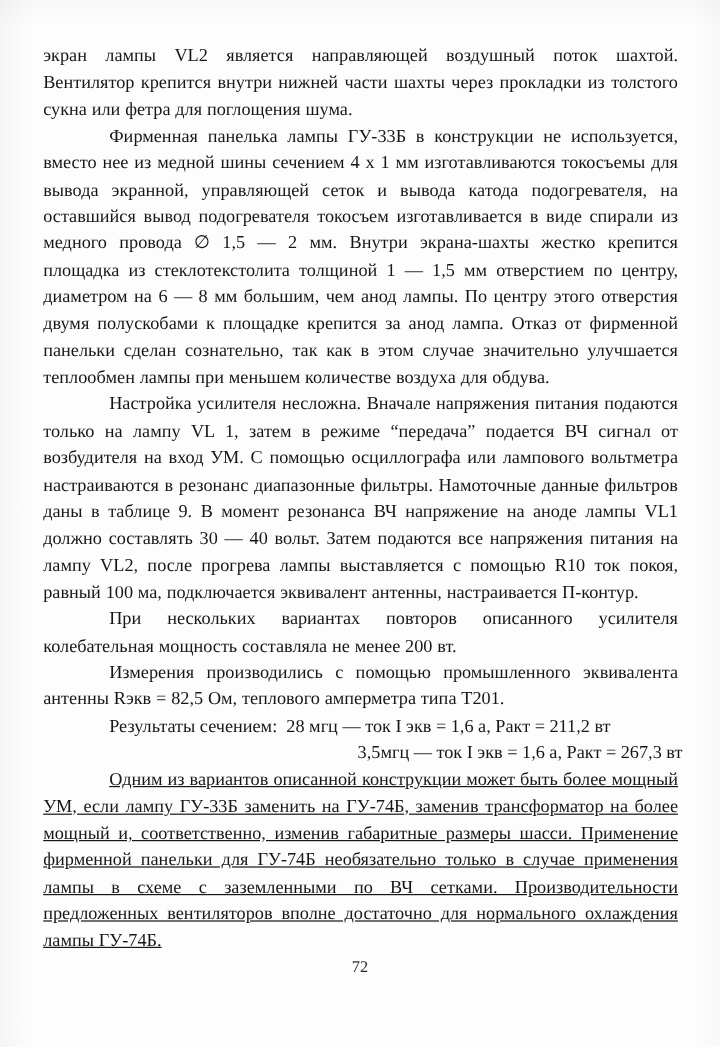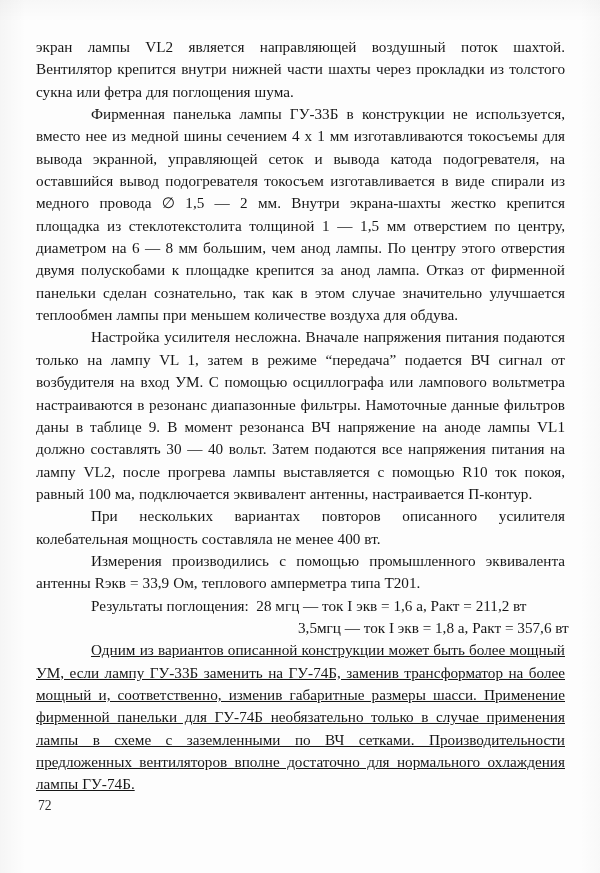--- a/index.html
+++ b/index.html
@@ -66,53 +66,53 @@
     padding-left: 55px;
   }
   .results .line2 {
     padding-left: 262px;
   }
   .pagenum {
     position: absolute;
     left: 0;
     right: 0;
     top: 798px;
+    text-align: center;
     font-size: 13.6px;
     color: #2a2a2a;
     font-family: "Liberation Serif", "DejaVu Serif", serif;
-    margin-left: 38px;
   }
   
   .textblock, .pagenum { text-rendering: optimizeLegibility; }
 </style>
 </head>
 <body>
 
 <div class="page">
 
   <div class="paper-tint"></div>
 
   <div class="textblock">
 
     <p class="para cont">экран лампы VL2 является направляющей воздушный поток шахтой. Вентилятор крепится внутри нижней части шахты через прокладки из толстого сукна или фетра для поглощения шума.</p>
 
     <p class="para indent">Фирменная панелька лампы ГУ-33Б в конструкции не используется, вместо нее из медной шины сечением 4 х 1 мм изготавливаются токосъемы для вывода экранной, управляющей сеток и вывода катода подогревателя, на оставшийся вывод подогревателя токосъем изготавливается в виде спирали из медного провода ∅ 1,5 — 2 мм. Внутри экрана-шахты жестко крепится площадка из стеклотекстолита толщиной 1 — 1,5 мм отверстием по центру, диаметром на 6 — 8 мм большим, чем анод лампы. По центру этого отверстия двумя полускобами к площадке крепится за анод лампа. Отказ от фирменной панельки сделан сознательно, так как в этом случае значительно улучшается теплообмен лампы при меньшем количестве воздуха для обдува.</p>
 
     <p class="para indent">Настройка усилителя несложна. Вначале напряжения питания подаются только на лампу VL 1, затем в режиме “передача” подается ВЧ сигнал от возбудителя на вход УМ. С помощью осциллографа или лампового вольтметра настраиваются в резонанс диапазонные фильтры. Намоточные данные фильтров даны в таблице 9. В момент резонанса ВЧ напряжение на аноде лампы VL1 должно составлять 30 — 40 вольт. Затем подаются все напряжения питания на лампу VL2, после прогрева лампы выставляется с помощью R10 ток покоя, равный 100 ма, подключается эквивалент антенны, настраивается П-контур.</p>
 
-    <p class="para indent">При нескольких вариантах повторов описанного усилителя колебательная мощность составляла не менее 400 вт.</p>
+    <p class="para indent">При нескольких вариантах повторов описанного усилителя колебательная мощность составляла не менее 200 вт.</p>
 
-    <p class="para indent">Измерения производились с помощью промышленного эквивалента антенны Rэкв = 33,9 Ом, теплового амперметра типа Т201.</p>
+    <p class="para indent">Измерения производились с помощью промышленного эквивалента антенны Rэкв = 82,5 Ом, теплового амперметра типа Т201.</p>
 
     <div class="results">
       <div class="line line1">
-        <span>Результаты поглощения:</span><span>&nbsp; </span><span>28 мгц — ток I экв = 1,6 а, Ракт = 211,2 вт</span>
+        <span>Результаты сечением:</span><span>&nbsp; </span><span>28 мгц — ток I экв = 1,6 а, Ракт = 211,2 вт</span>
       </div>
       <div class="line line2">
-        <span>3,5мгц — ток I экв = 1,8 а, Ракт = 357,6 вт</span>
+        <span>3,5мгц — ток I экв = 1,6 а, Ракт = 267,3 вт</span>
       </div>
     </div>
 
 
     <p class="para indent">Одним из вариантов описанной конструкции  может быть более мощный УМ, если лампу ГУ-33Б заменить на ГУ-74Б, заменив трансформатор на более мощный и, соответственно, изменив габаритные размеры шасси. Применение фирменной панельки для ГУ-74Б необязательно только в случае применения лампы в схеме с заземленными по ВЧ сетками. Производительности предложенных вентиляторов вполне достаточно для нормального охлаждения лампы ГУ-74Б.</p>
 
   </div>
 
   <div class="pagenum">72</div>
 

